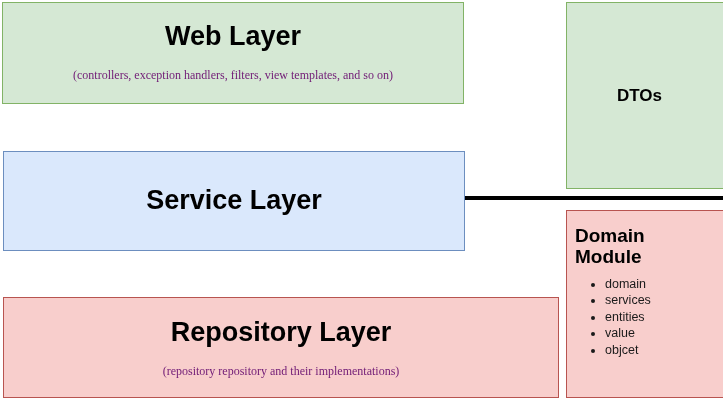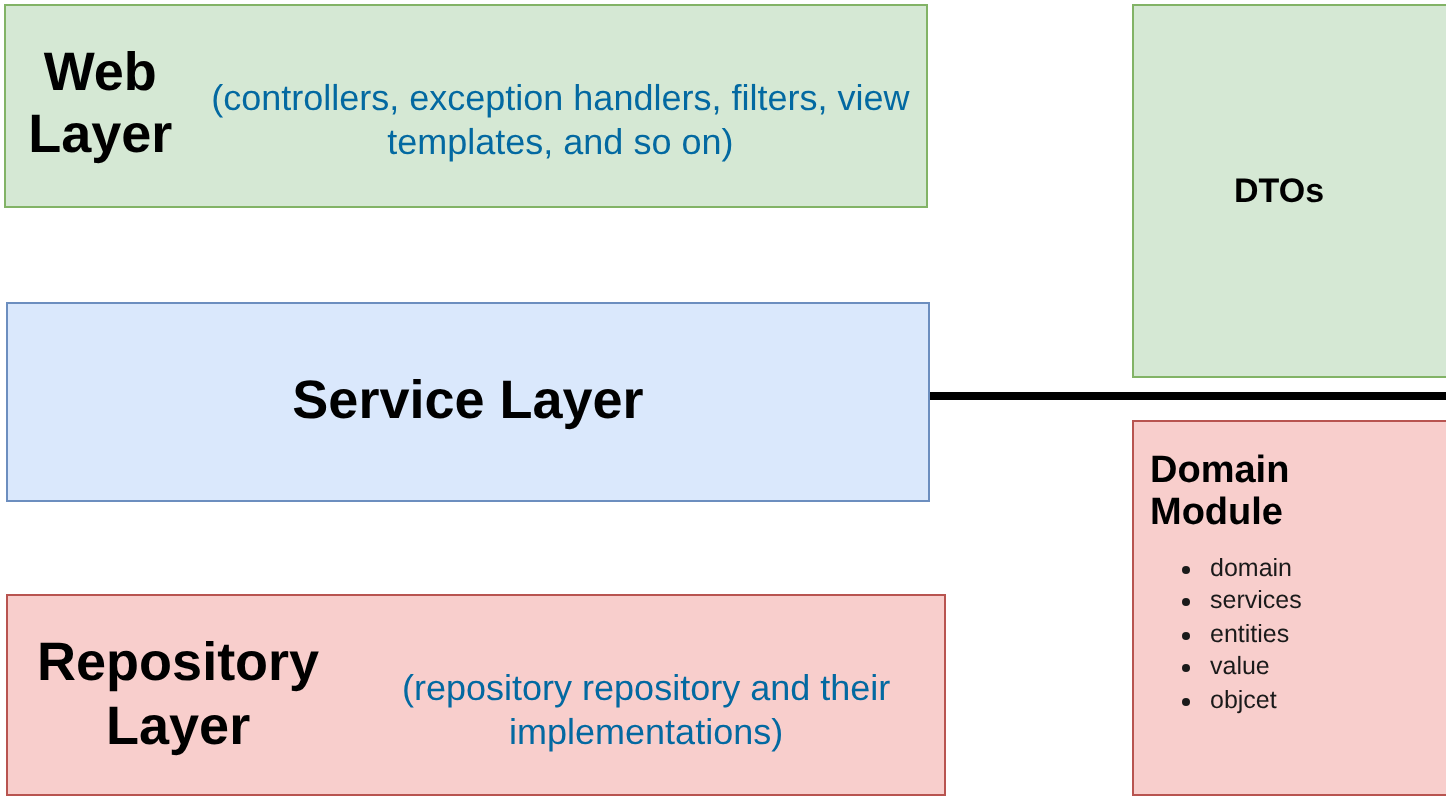--- a/index.html
+++ b/index.html
@@ -26,39 +26,40 @@
   .box {
     position: absolute;
     box-sizing: border-box;
     border-style: solid;
     border-width: 1px;
   }
 
   
   .layer-box {
     display: flex;
-    flex-direction: row;
+    flex-direction: column;
     align-items: center;
     justify-content: center;
   }
   .layer-title {
     font-size: 27px;
     font-weight: bold;
     color: #000000;
     line-height: 1.15;
     text-align: center;
     letter-spacing: 0px;
   }
   .layer-sub {
-    font-size: 18px;
+    font-size: 12px;
     font-weight: normal;
-    color: #0369a1;
+    color: #701a75;
     text-align: center;
     margin-top: 16px;
     line-height: 1.2;
+    font-family: Liberation Serif, serif;
   }
 
   #web-layer {
     left: 2px;
     top: 2px;
     width: 462px;
     height: 102px;
     background: #d5e8d4;
     border-color: #82b366;
   }
@@ -70,21 +71,21 @@
     width: 462px;
     height: 100px;
     background: #dae8fc;
     border-color: #6c8ebf;
     align-items: center;
   }
 
   #repository-layer {
     left: 3px;
     top: 297px;
-    width: 470px;
+    width: 556px;
     height: 101px;
     background: #f8cecc;
     border-color: #b85450;
   }
 
   
   #dtos-box {
     left: 566px;
     top: 2px;
     width: 170px;      

